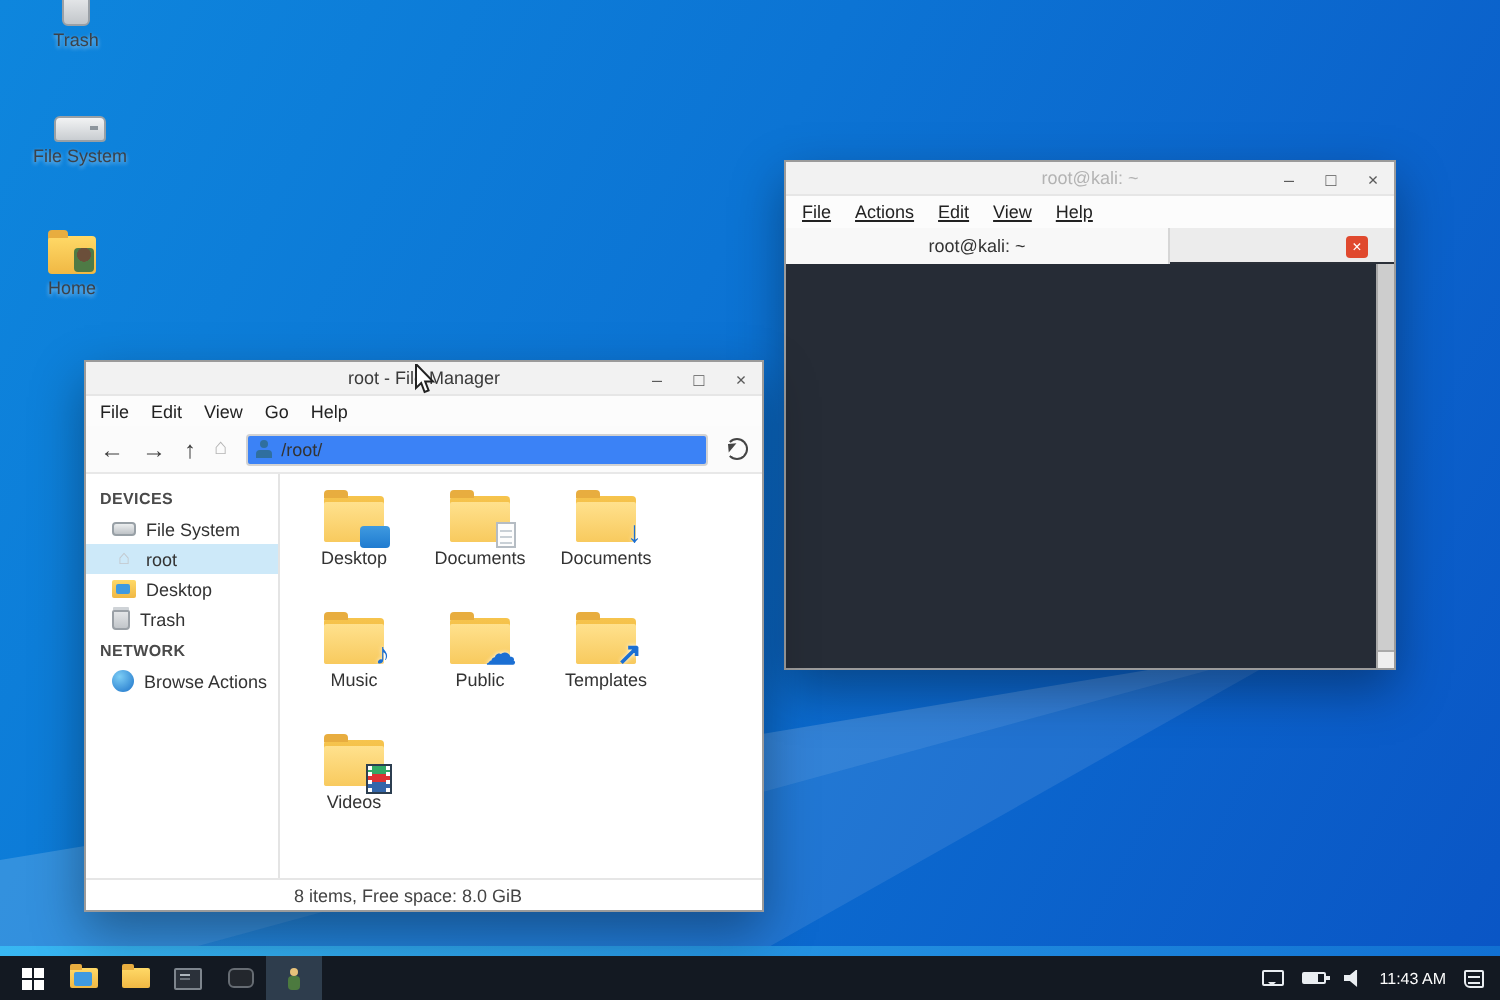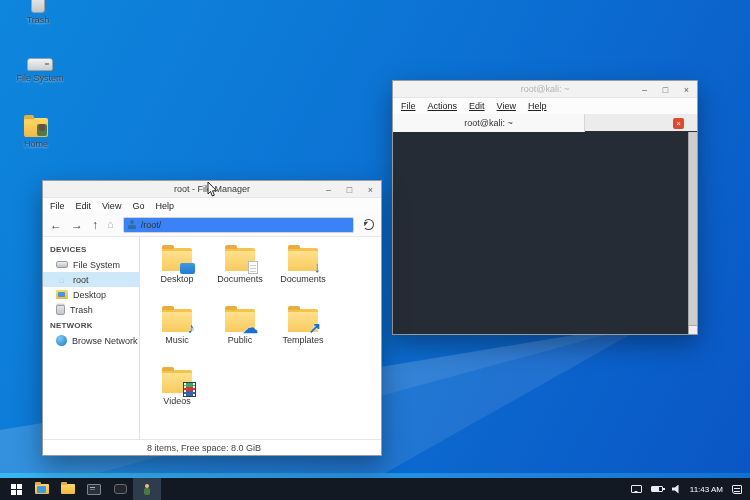--- a/index.html
+++ b/index.html
@@ -225,21 +225,21 @@
           <span class="ic-folder-s"></span>
           <span>Desktop</span>
         </div>
         <div class="sitem">
           <span class="ic-trash-s"></span>
           <span>Trash</span>
         </div>
         <div class="shead">NETWORK</div>
         <div class="sitem">
           <span class="ic-net"></span>
-          <span>Browse Network</span>
+          <span>Browse Actions</span>
         </div>
       </div>
       <div class="files">
         <div class="fcell">
           <div class="folder">
               <span class="emblem em-desktop"></span>
             </div>
           <div>Desktop</div>
         </div>
         <div class="fcell">

